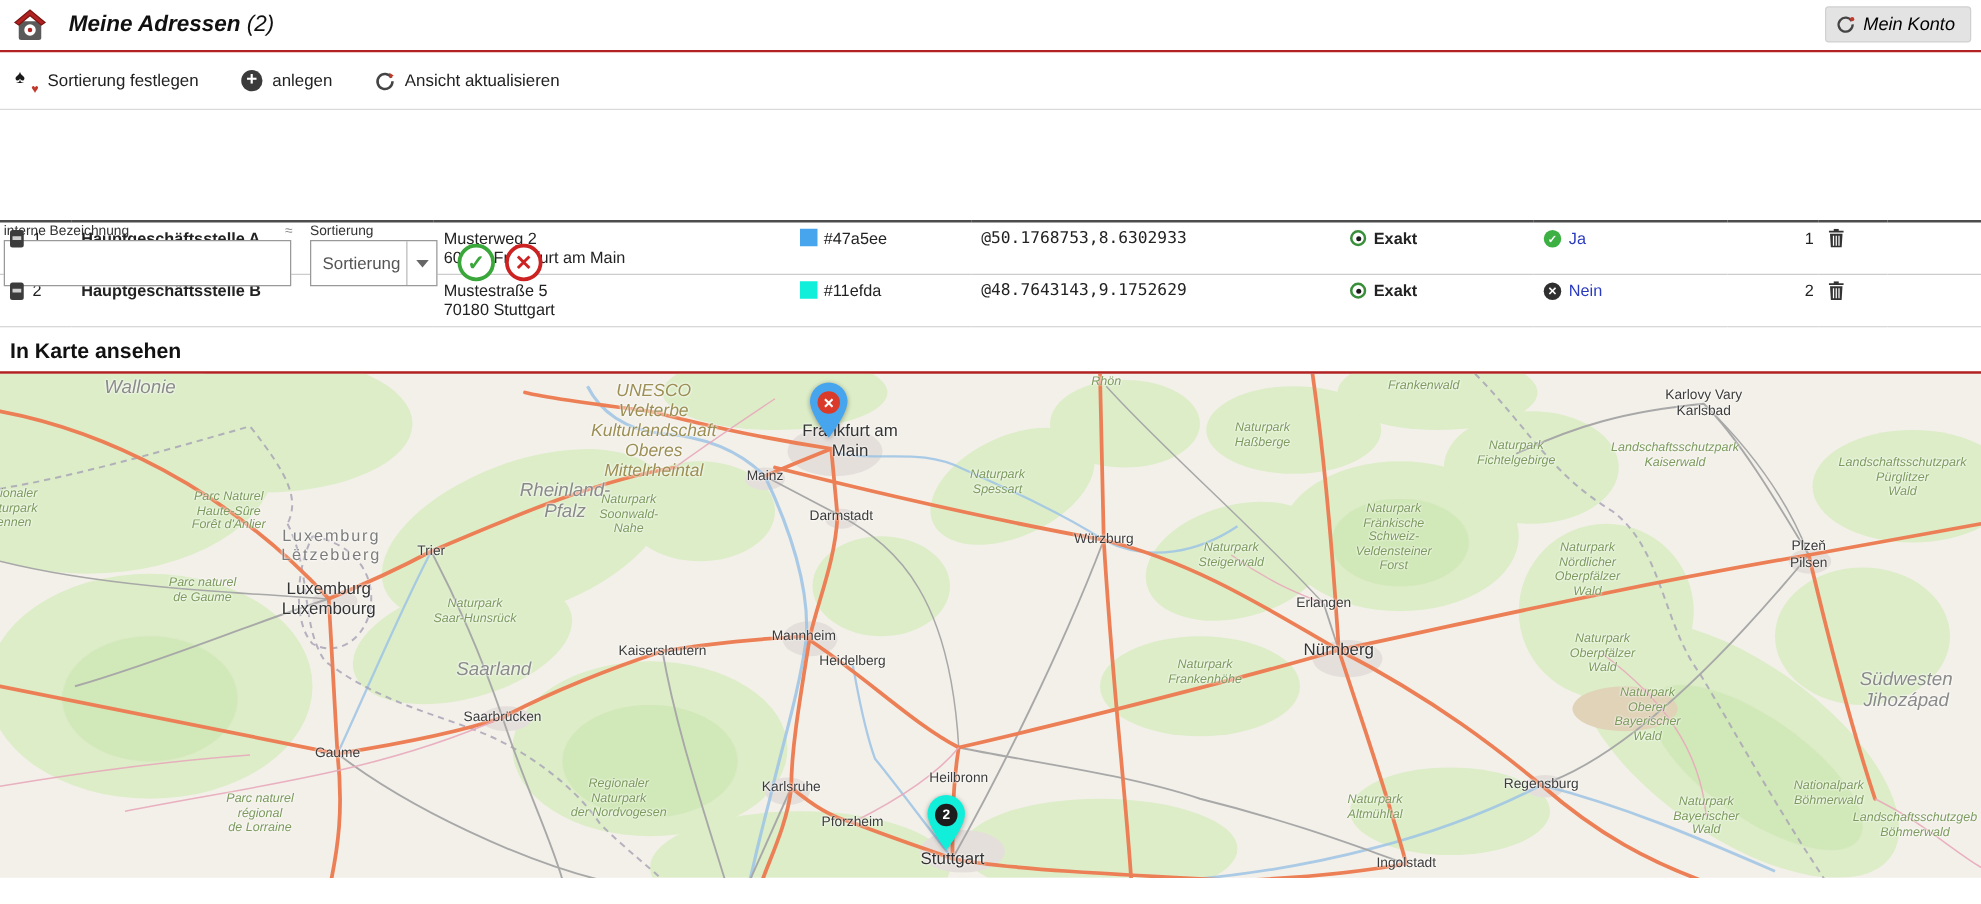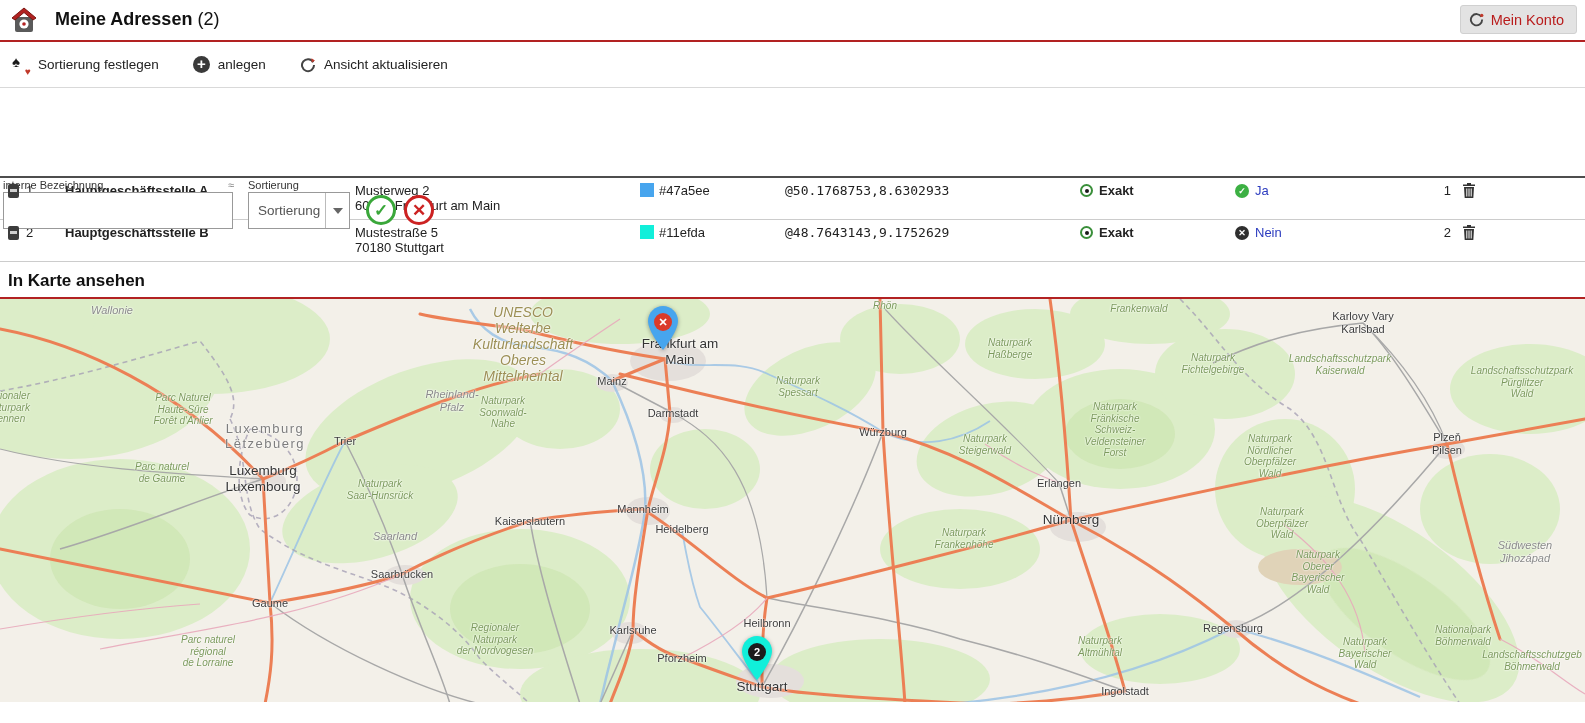--- a/index.html
+++ b/index.html
@@ -1,26 +1,26 @@
 <!DOCTYPE html>
 <html><head>
 <meta charset="utf-8">
 <style>
   * { box-sizing: border-box; margin: 0; padding: 0; }
   html,body { width:1585px; height:723px; overflow:hidden; background:#fff;
               font-family:"Liberation Sans", sans-serif; color:#222; }
 
   
-  .app-header { position:relative; height:40px; background:#fff; }
+  .app-header { position:relative; height:40px; background:#fff;font-style:italic; }
   .home-ico { position:absolute; left:10px; top:6px; width:28px; height:28px; }
   .page-title { position:absolute; left:55px; top:9px; font-size:18px; font-weight:bold; color:#111; }
   .page-title .count { font-weight:normal; }
   .account-btn { position:absolute; right:8px; top:5px; height:29px; padding:0 12px 0 8px;
                  background:#e3e3e3; border:1px solid #d0d0d0; border-radius:3px;
-                 display:flex; align-items:center; gap:7px; font-size:14.5px; color:#b91c1c; cursor:pointer; }
+                 display:flex; align-items:center; gap:7px; font-size:14.5px; color:#000000; cursor:pointer; }
   .redline { height:2px; background:#b22222; }
 
   
   .toolbar { height:46px; display:flex; align-items:center; gap:34px; padding-left:12px;
              border-bottom:1px solid #d9d9d9; background:#fff; }
   .tool-item { display:flex; align-items:center; gap:8px; font-size:13.5px; color:#222; cursor:pointer; }
   .plus-ico { width:17px; height:17px; border-radius:50%; background:#3a3a3a; color:#fff;
               font-size:15px; line-height:15px; text-align:center; font-weight:bold; }
   .suit-ico { position:relative; width:18px; height:18px; }
   .suit-ico .spade { position:absolute; left:0; top:-3px; font-size:15px; color:#1a1a1a; }
@@ -82,21 +82,21 @@
   .map-heading { font-size:17px; font-weight:bold; color:#111; padding:9px 0 6px 8px; background:#fff; }
   .map-wrap { position:relative; width:1585px; height:405px; border-top:2px solid #b22222;
               overflow:hidden; background:#f3f0e9; cursor:grab; }
   .map-svg { position:absolute; left:0; top:0; }
   .maplabel { position:absolute; transform:translate(-50%,-50%); white-space:pre-line;
               text-align:center; line-height:1.15; pointer-events:none;
               text-shadow:0 0 2px #fff, 0 0 2px #fff; }
   .maplabel.city    { font-size:11px;  color:#3c3c3c; }
   .maplabel.city-lg { font-size:13.5px; color:#333; }
   .maplabel.park    { font-size:10px; font-style:italic; color:#7c9a5d; }
-  .maplabel.region  { font-size:11px; font-style:italic; color:#8a8a8a; }
+  .maplabel.region  { font-size:15px; font-style:italic; color:#8a8a8a; }
   .maplabel.country { font-size:13px; color:#7d7d7d; letter-spacing:1.5px; }
   .maplabel.unesco  { font-size:14px; font-style:italic; color:#9c8f55; }
   .map-pin { position:absolute; width:34px; height:46px; filter:drop-shadow(0 1px 2px rgba(0,0,0,.35));
              cursor:pointer; }
   .pin-badge { position:absolute; left:50%; top:8px; transform:translateX(-50%);
                width:18px; height:18px; border-radius:50%; color:#fff; font-size:11px; font-weight:bold;
                display:flex; align-items:center; justify-content:center; }
 </style>
 </head>
 <body>

